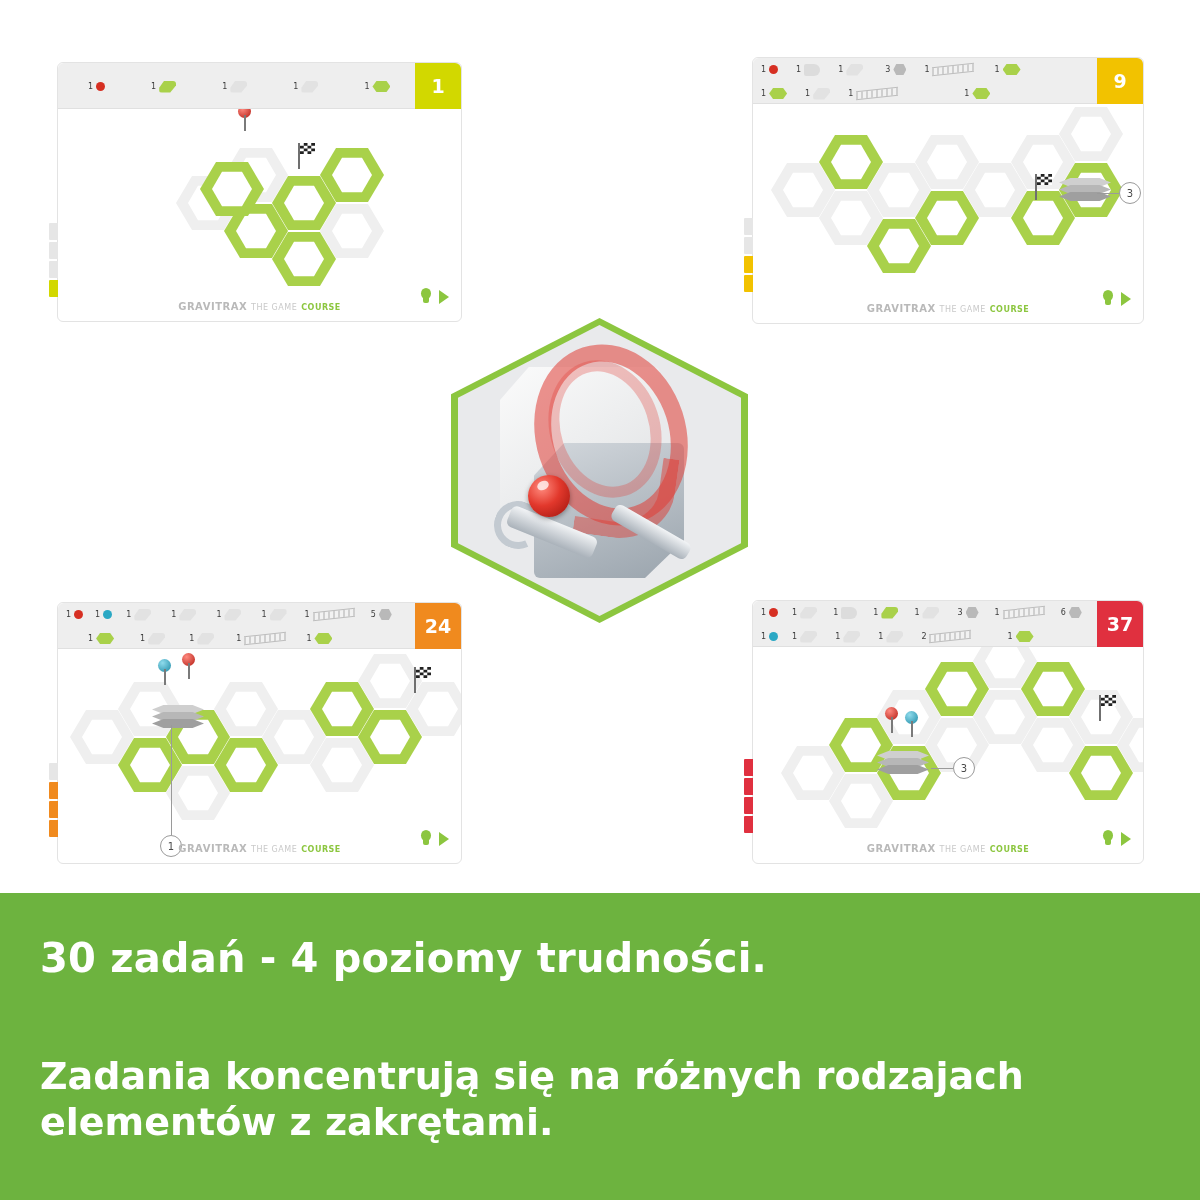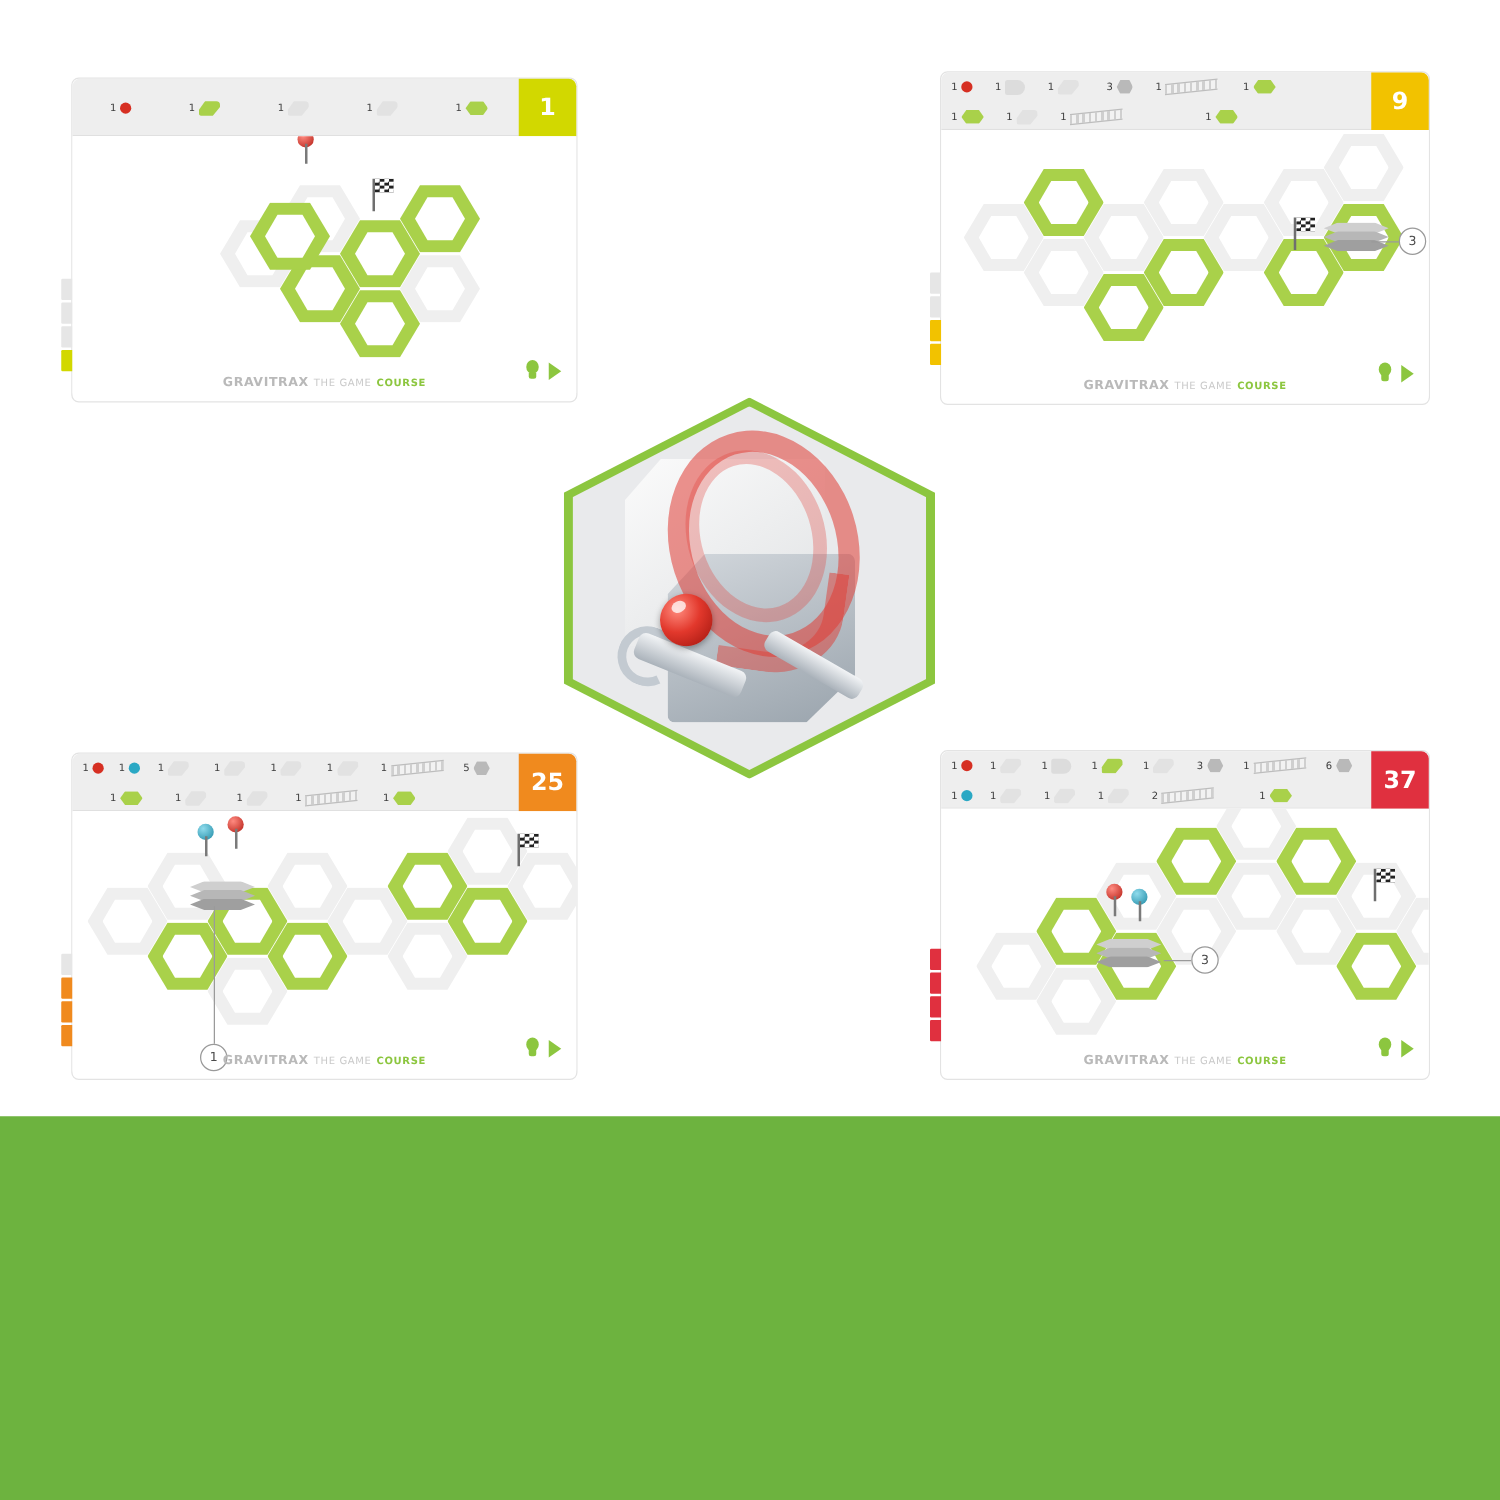--- a/index.html
+++ b/index.html
@@ -592,21 +592,21 @@
         <div class="inv-item" style="margin-left:16px;">
           <span class="inv-qty">1</span>
           <span class="ic ic-rail"></span>
         </div>
         <div class="inv-item" style="margin-left:14px;">
           <span class="inv-qty">1</span>
           <span class="ic ic-plate g"></span>
         </div>
       </div>
       <div class="badge" style="background:#f08a1e;">
-        <span>25</span>
+        <span>24</span>
       </div>
     </div>
 
     <div class="card-body" style="height:213px;">
       <div class="board" style="left:12px;top:32px;">
         <div class="hex" style="left:0;top:28px;">
             <div class="sh plate"></div>
             <div class="hole"></div>
           </div>
         <div class="hex" style="left:48px;top:0;">
@@ -876,15 +876,17 @@
       <div class="loop2"></div>
       <div class="tail"></div>
       <div class="tongtip"></div>
       <div class="tong1"></div>
       <div class="tong2"></div>
       <div class="marble"></div>
     </div>
   </div>
 
   <div class="banner">
+    <h1>30 zadań - 4 poziomy trudności.</h1>
+    <p>Zadania koncentrują się na różnych rodzajach elementów z zakrętami.</p>
   </div>
 
 </div>
 
 </body></html>

